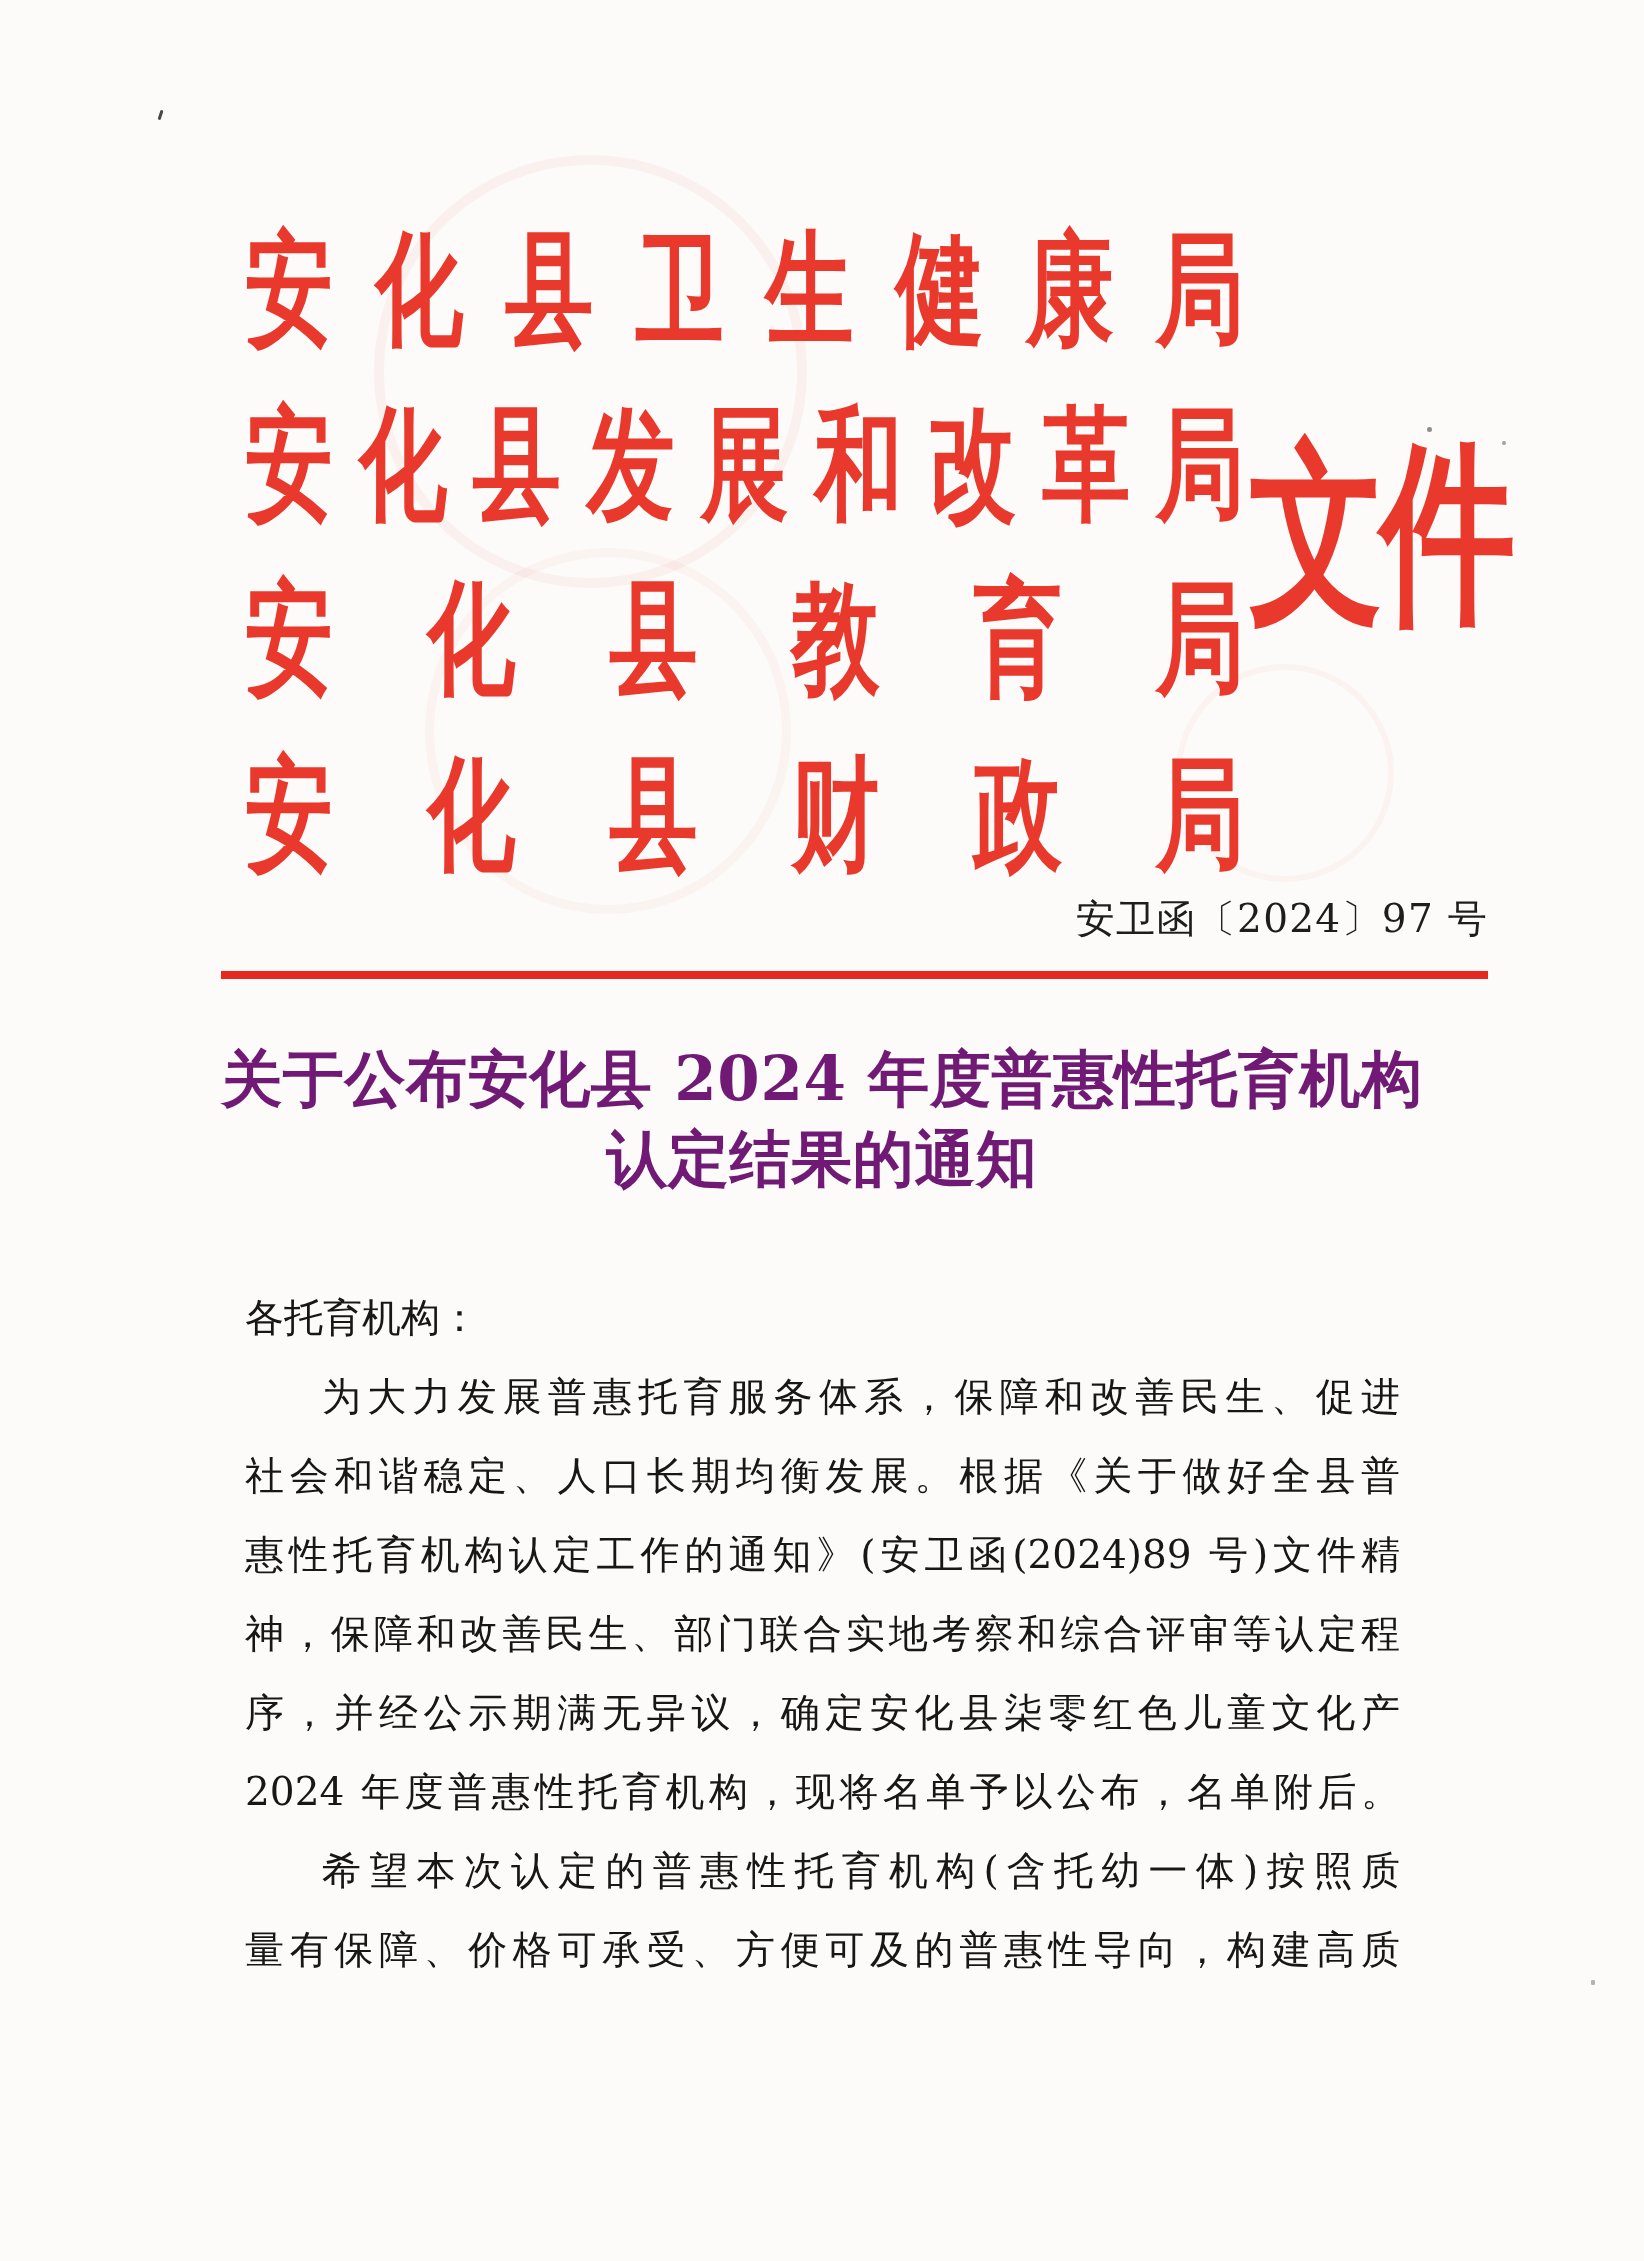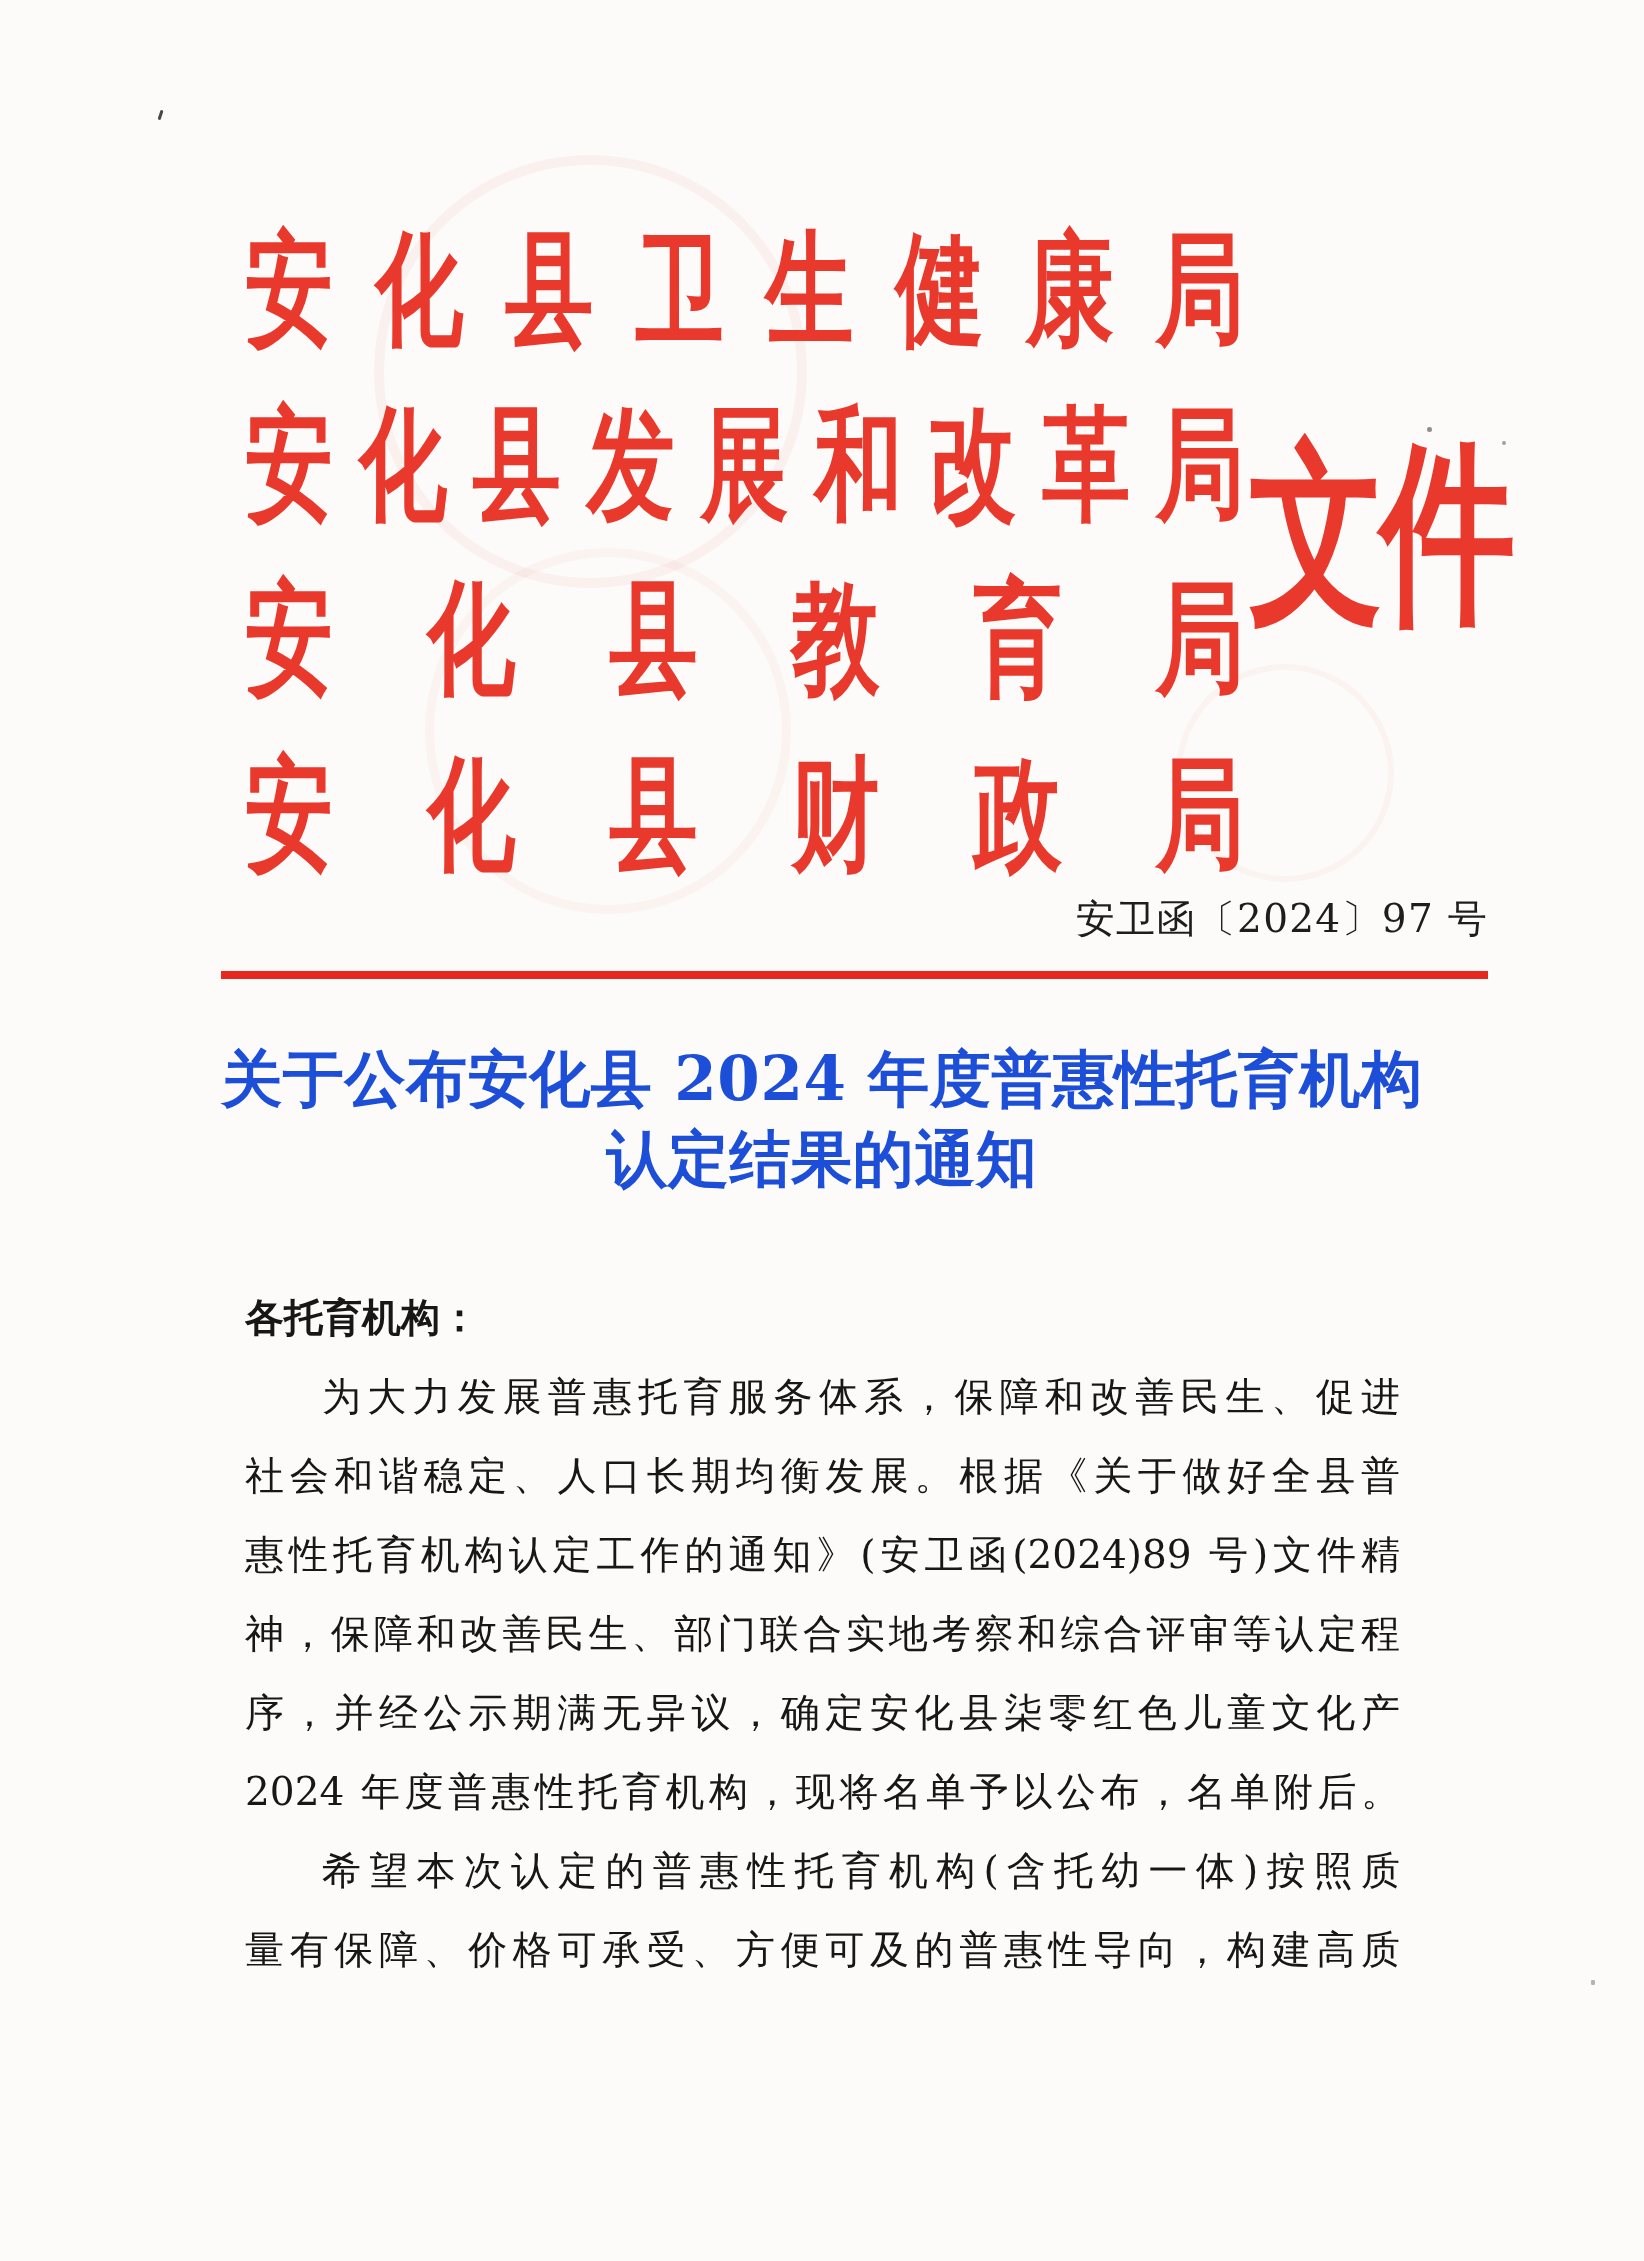--- a/index.html
+++ b/index.html
@@ -40,32 +40,32 @@
     color:#1f1d1b;letter-spacing:1.3px;
   }
   .red-rule{
     position:absolute;left:221px;top:971px;width:1267px;height:7.7px;
     background:var(--rule,#e6281e);
   }
   
   .title{
     position:absolute;left:0;top:1039px;width:1644px;
     text-align:center;font-size:61px;line-height:80px;
-    font-weight:700;color:#1d4ed8;letter-spacing:0.6px;
+    font-weight:700;color:#701a75;letter-spacing:0.6px;
   }
   
   #body-lines{
     position:absolute;left:245px;top:1297px;width:1155px;
     font-size:39px;color:#181716;
   }
   .line{
     height:79px;line-height:41px;overflow:hidden;
     text-align:justify;text-align-last:justify;
   }
-  .line.flush-left{text-align:left;text-align-last:left;font-weight:bold;}
+  .line.flush-left{text-align:left;text-align-last:left;}
   .line.indent{text-indent:77px;}
   
   .ghost{position:absolute;border-radius:50%;pointer-events:none;}
   .ghost-1{left:374px;top:155px;width:413px;height:413px;border:10.3px solid rgba(233,120,108,0.07);}
   .ghost-2{left:425px;top:548px;width:348px;height:348px;border:9px solid rgba(233,120,108,0.06);}
   .ghost-3{left:1176px;top:664px;width:206px;height:206px;border:6.4px solid rgba(233,120,108,0.06);}
   .speck{position:absolute;background:#4a4742;border-radius:1.3px;pointer-events:none;}
   .speck-1{left:159px;top:110px;width:3.2px;height:10.3px;transform:rotate(18deg);}
   .speck-2{left:1427px;top:427px;width:4.5px;height:4.5px;opacity:.6;border-radius:50%;}
   .speck-3{left:1502px;top:441px;width:3.9px;height:3.9px;opacity:.5;border-radius:50%;}

